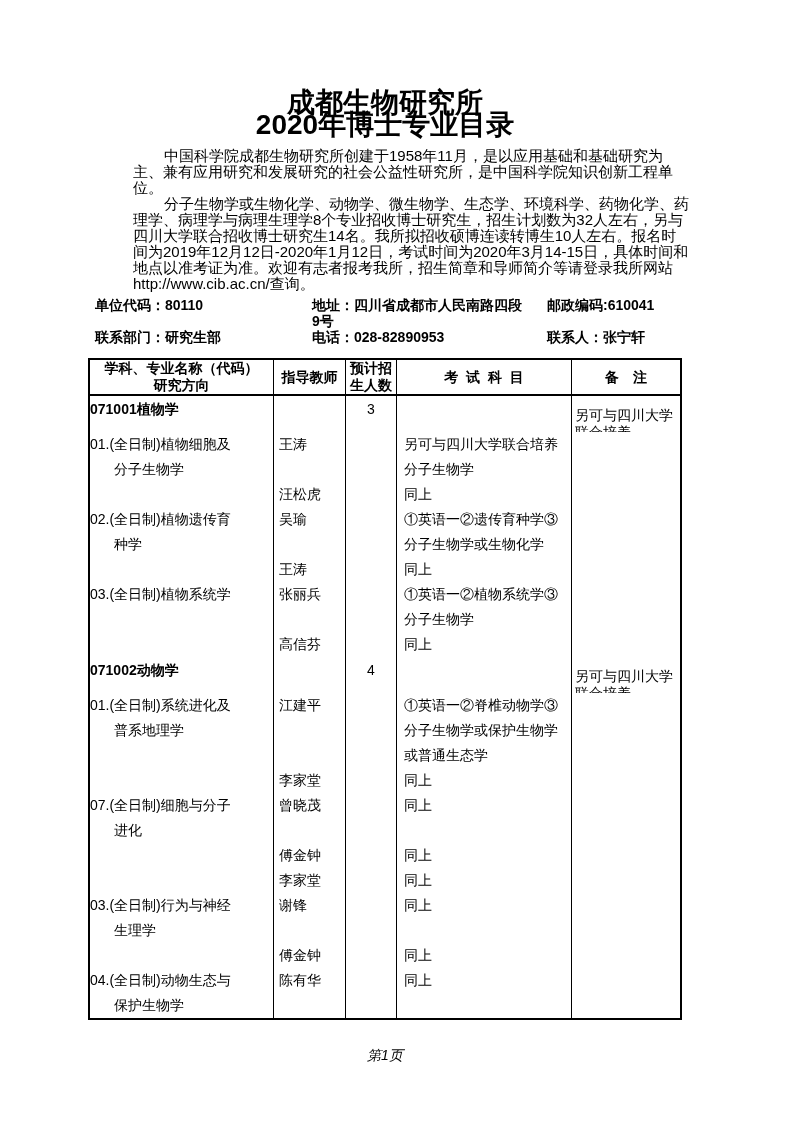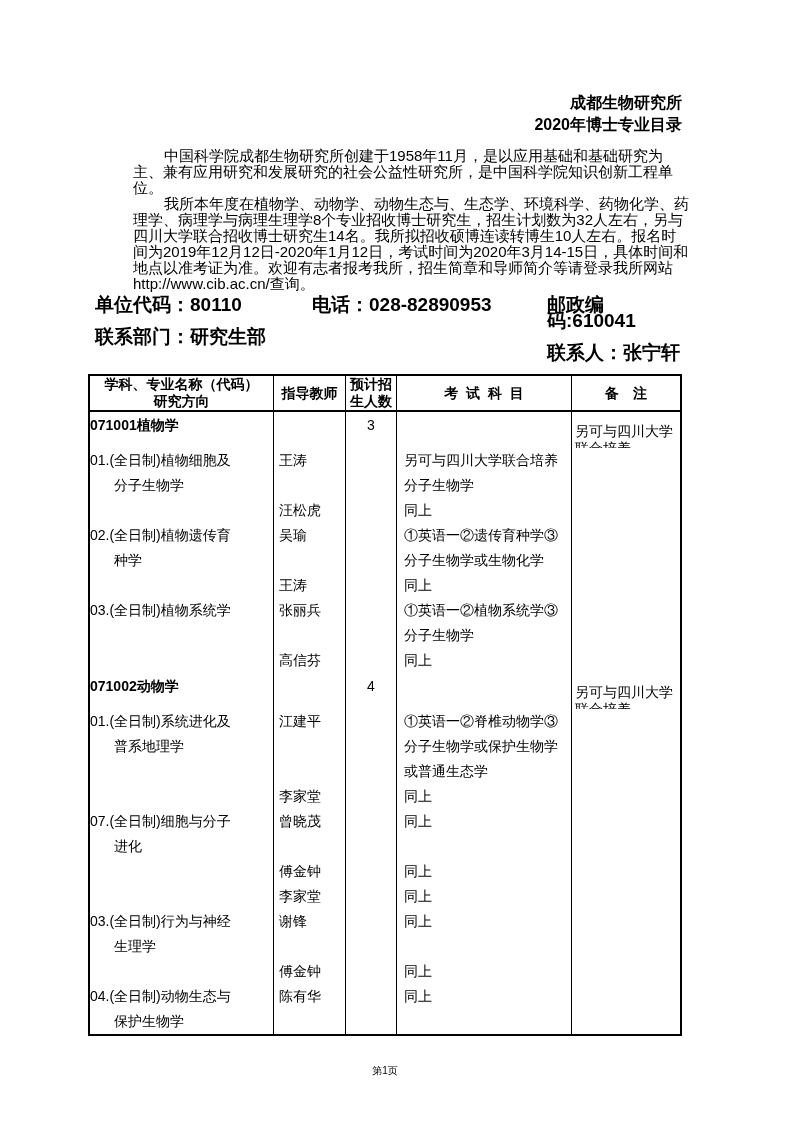--- a/index.html
+++ b/index.html
@@ -4,28 +4,28 @@
 <style>
   * { margin:0; padding:0; box-sizing:border-box; }
   html, body { background:#ffffff; }
   body {
     width:794px; height:1123px; overflow:hidden;
     color:#000; font-family:"Liberation Sans", sans-serif;
   }
   .page { padding:92px 0 0 88px; }
   .content { width:594px; }
 
-  .title-block { width:594px; text-align:right; font-size:16px; font-weight:bold; line-height:22px; }
+  .title-block { width:594px; text-align:center; font-size:28px; font-weight:bold; line-height:22px; }
 
   .intro { width:594px; margin:12px 0 0 9px; font-size:15px; line-height:16px; }
   .intro p { text-indent:31px; overflow-wrap:break-word;margin-left:36px; }
 
   .contact {
     display:grid; grid-template-columns:217px 235px 142px;
-    margin:5px 0 0 7px; font-size:19px; font-weight:bold; line-height:16px;
+    margin:5px 0 0 7px; font-size:14px; font-weight:bold; line-height:16px;
   }
   .contact .spacer { height:16px; }
   .contact .wrapcell { max-width:216px; }
 
   .ctable { width:594px; margin-top:13px; border:2px solid #000; font-size:14px; }
   .thead {
     display:grid; grid-template-columns:184px 72px 51px 175px 108px;
     height:36px; border-bottom:2px solid #000; font-weight:bold;
   }
   .thead > div {
@@ -41,45 +41,46 @@
   .c1 { padding-left:0; }
   .c1.ind { padding-left:24px; }
   .c1.b { font-weight:bold; }
   .c2 { padding-left:5px; }
   .c3 { text-align:center; }
   .c4 { padding-left:7px; }
   .c5 { padding-left:3px; line-height:17px; }
   .trow.sec .c1, .trow.sec .c3 { padding-top:3px; }
   .trow.sec .c5 { padding-top:11px; }
 
-  .pfooter { width:594px; text-align:center; margin-top:27px; font-size:10px; line-height:16px; }
+  .pfooter { width:594px; text-align:center; margin-top:27px; font-size:14px; line-height:16px;font-style:italic; }
 </style>
 </head>
 <body>
 
 <div class="page">
   <div class="content">
 
     <div class="title-block">
       <div>成都生物研究所</div>
       <div>2020年博士专业目录</div>
     </div>
 
     <div class="intro">
       <p>中国科学院成都生物研究所创建于1958年11月，是以应用基础和基础研究为主、兼有应用研究和发展研究的社会公益性研究所，是中国科学院知识创新工程单位。</p>
-      <p>我所本年度在植物学、动物学、动物生态与、生态学、环境科学、药物化学、药理学、病理学与病理生理学8个专业招收博士研究生，招生计划数为32人左右，另与四川大学联合招收博士研究生14名。我所拟招收硕博连读转博生10人左右。报名时间为2019年12月12日-2020年1月12日，考试时间为2020年3月14-15日，具体时间和地点以准考证为准。欢迎有志者报考我所，招生简章和导师简介等请登录我所网站 http://www.cib.ac.cn/查询。</p>
+      <p>分子生物学或生物化学、动物学、微生物学、生态学、环境科学、药物化学、药理学、病理学与病理生理学8个专业招收博士研究生，招生计划数为32人左右，另与四川大学联合招收博士研究生14名。我所拟招收硕博连读转博生10人左右。报名时间为2019年12月12日-2020年1月12日，考试时间为2020年3月14-15日，具体时间和地点以准考证为准。欢迎有志者报考我所，招生简章和导师简介等请登录我所网站 http://www.cib.ac.cn/查询。</p>
     </div>
 
     <div class="contact">
       <div>
         <div>单位代码：80110</div>
         <div class="spacer"></div>
         <div>联系部门：研究生部</div>
       </div>
       <div>
+        <div class="wrapcell">地址：四川省成都市人民南路四段9号</div>
         <div>电话：028-82890953</div>
       </div>
       <div>
         <div>邮政编码:610041</div>
         <div class="spacer"></div>
         <div>联系人：张宁轩</div>
       </div>
     </div>
 
     <div class="ctable">

